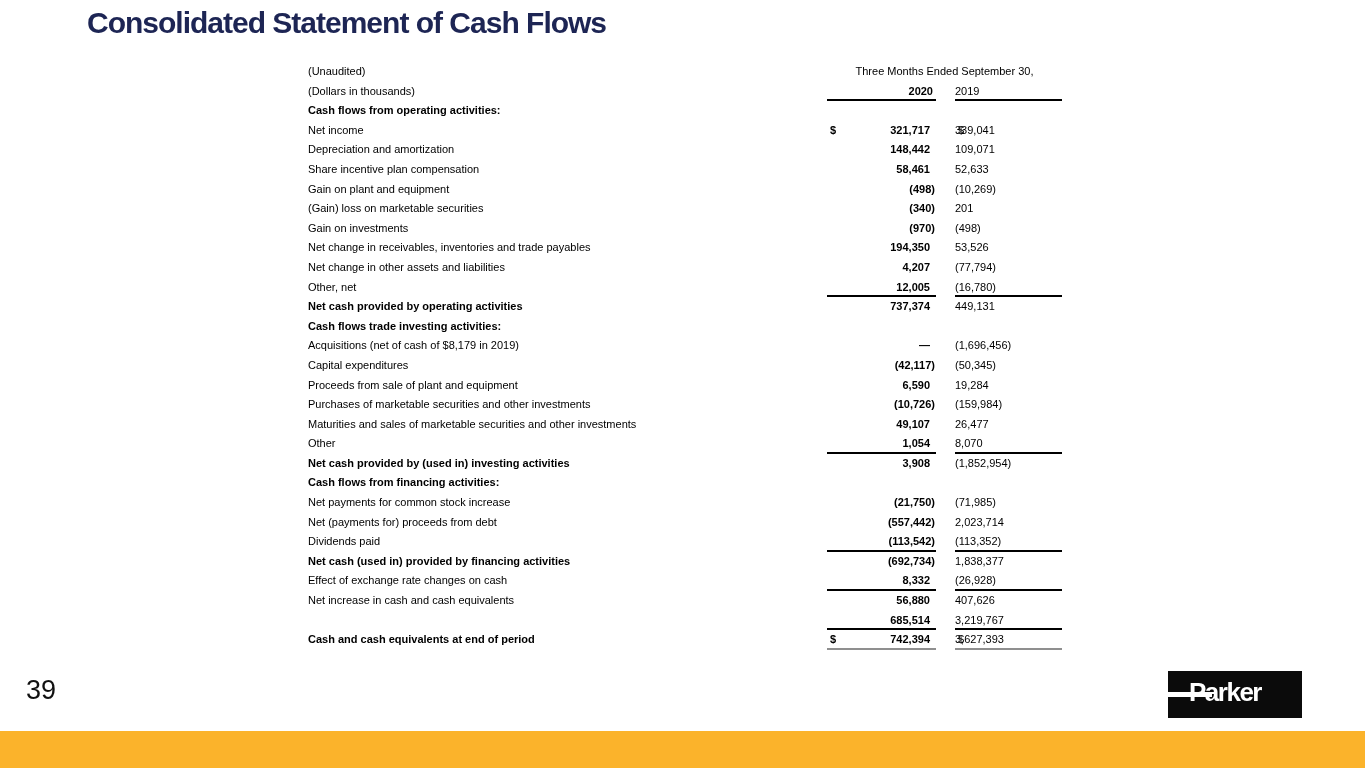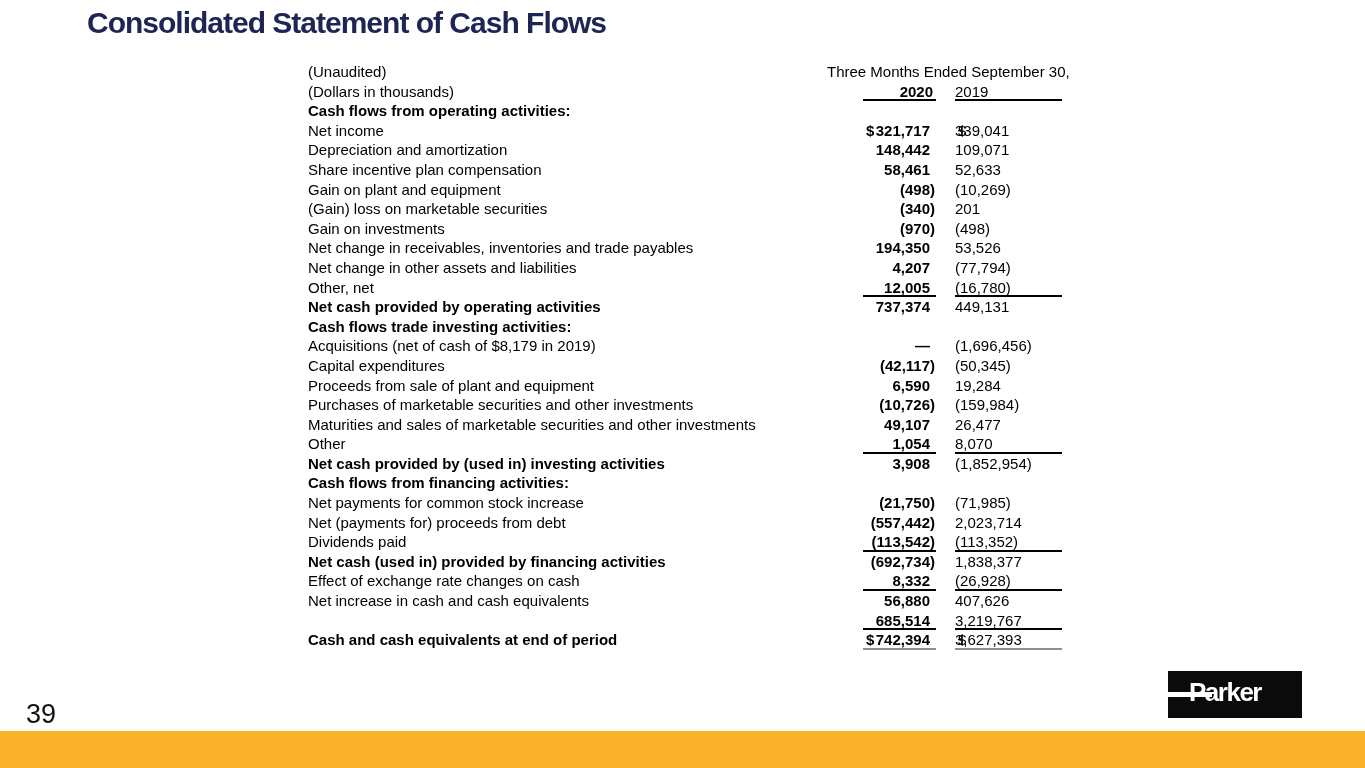--- a/index.html
+++ b/index.html
@@ -10,47 +10,47 @@
     -webkit-font-smoothing:antialiased;
   }
   .slide-title{
     position:absolute;left:87px;top:6px;margin:0;
     font-size:30px;font-weight:bold;letter-spacing:-1px;
     color:#1D2554;white-space:nowrap;
   }
   
   .cf-table{
     position:absolute;left:308px;top:62px;width:754px;
-    font-size:15px;color:#000;
+    font-size:11px;color:#000;
   }
   .row{
     display:grid;
     grid-template-columns:519px 109px 19px 107px;
     height:19.6px;box-sizing:border-box;
   }
   .cell{
     position:relative;height:19.6px;line-height:19.6px;
     box-sizing:border-box;white-space:nowrap;overflow:visible;
   }
   .label{grid-column:1;text-align:left;}
-  .c1{grid-column:2;text-align:right;font-weight:bold;padding-right:6px;margin-left:36px;}
+  .c1{grid-column:2;text-align:right;font-weight:bold;padding-right:6px;}
   .c2{grid-column:4;text-align:left;padding-right:20px;}
   .c1.pp{padding-right:1px;}
   .c2.pp{padding-right:15px;}
   .c1.yr{padding-right:3px;}
   .c2.yr{padding-right:4px;}
   .rule{border-bottom:2px solid #000;}
   .final{border-bottom:2px solid #8f8f8f;}
   .dollar{position:absolute;left:3px;top:0;}
   .span-head{grid-column:2/5;text-align:center;}
   .section .label{font-weight:bold;}
   .total .label{font-weight:bold;}
   
   .page-number{
-    position:absolute;left:26px;top:699px;
+    position:absolute;left:26px;top:675px;
     font-size:27px;color:#111;
   }
   .bottom-bar{
     position:absolute;left:0;bottom:0;width:1365px;height:37px;
   }
   .parker-logo{
     position:absolute;left:1168px;top:671px;width:134px;height:47px;
     background:#0b0b0b;
   }
   .logo-line{

